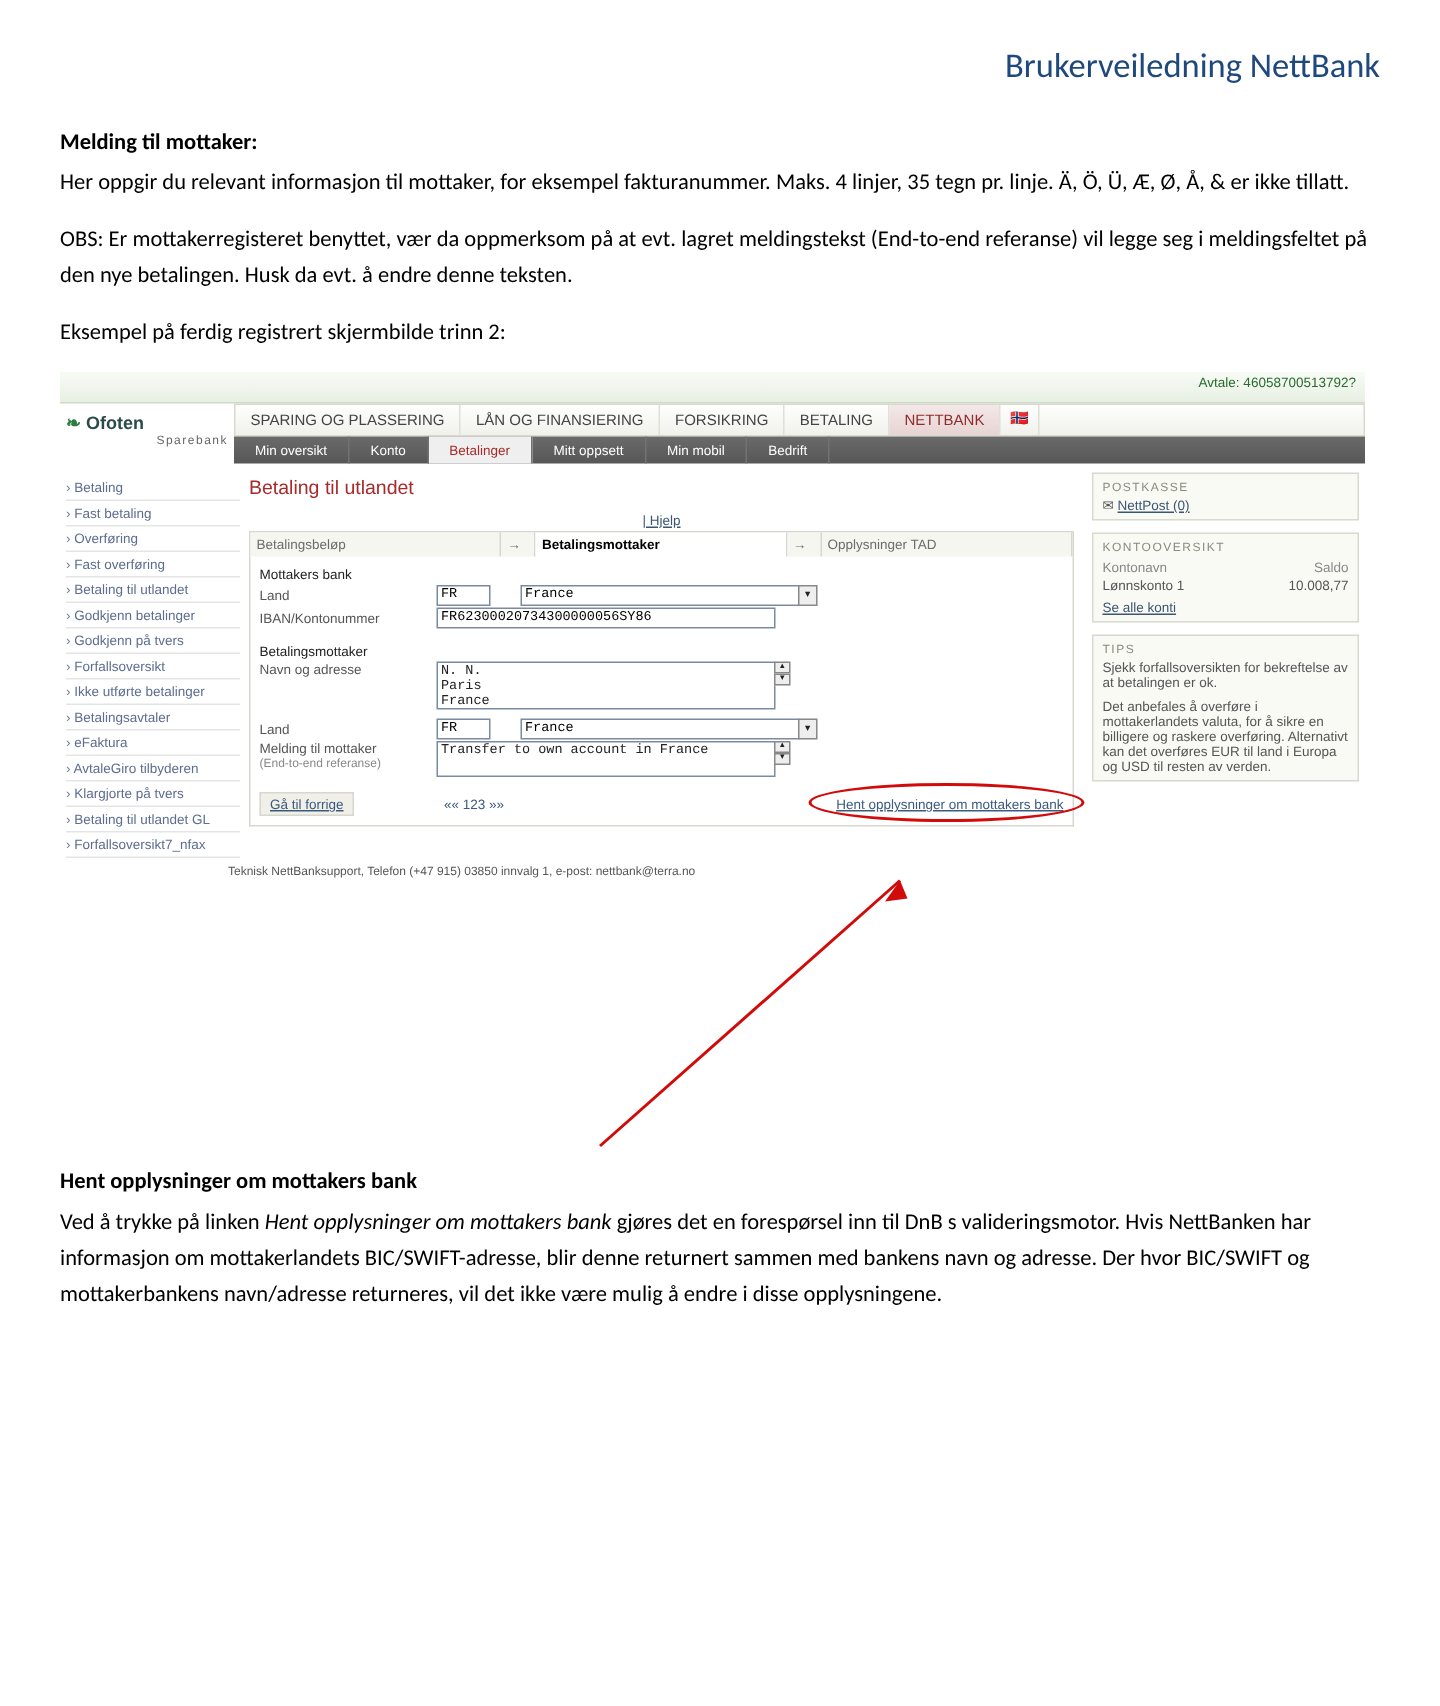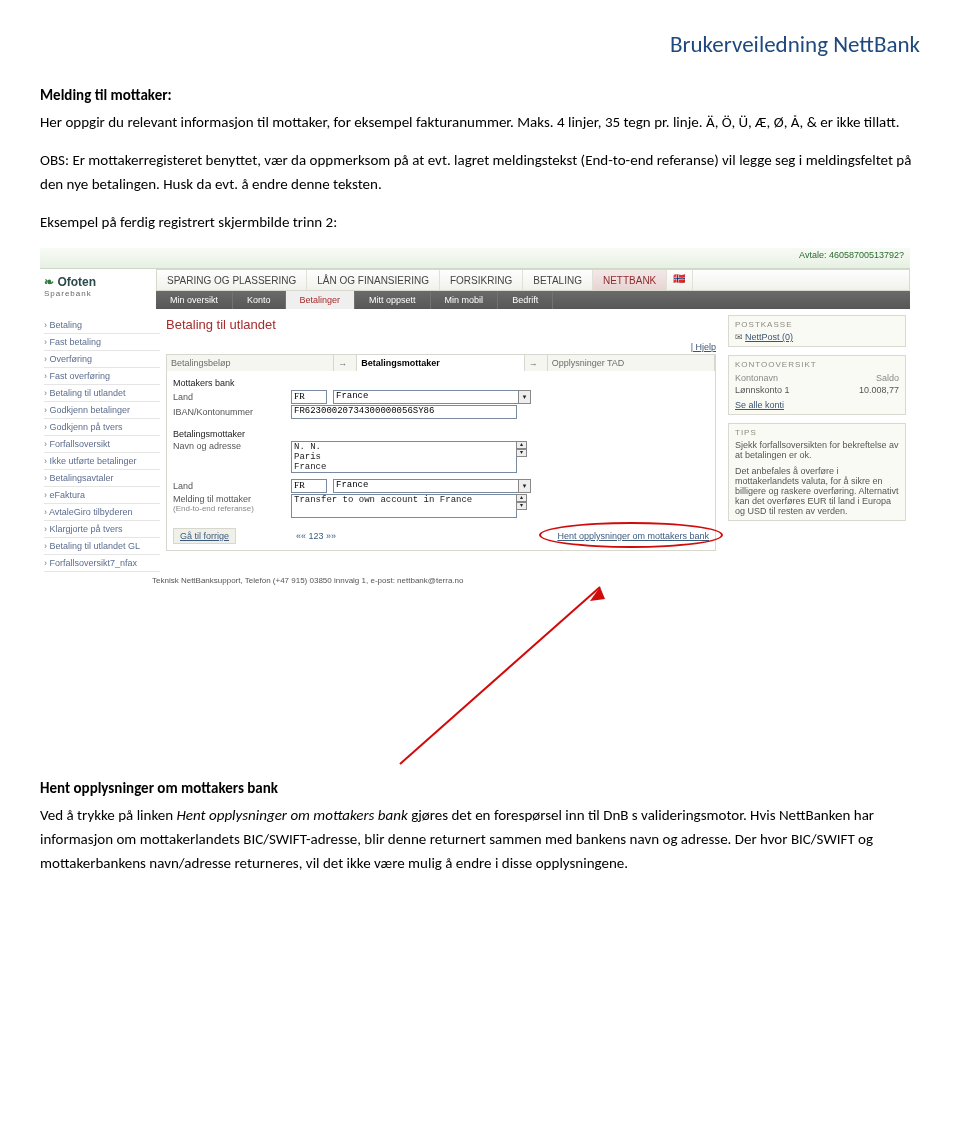--- a/index.html
+++ b/index.html
@@ -43,21 +43,21 @@
     background: linear-gradient(#f7fbf5,#e7f0e3);
     border-bottom: 1px solid #cfd9c8;
     text-align: right;
     font-size: 9px;
     color: #2a6a2e;
     padding: 2px 6px 0 0;
   }
   .shot-body { display: flex; }
   .logo-col { width: 108px; padding: 6px 4px 0 4px; }
   .logo { font-weight: bold; font-size: 12px; color: #2b4b4a; }
-  .logo .sub { font-size: 8px; color: #666; display: block; font-weight: normal; letter-spacing: 1px; }
+  .logo .sub { font-size: 8px; color: #666; display: block; font-weight: normal; letter-spacing: 1px; text-align: right; }
   .main-col { flex: 1; }
   .nav-main {
     display: flex;
     background: linear-gradient(#fefefe,#f1f1ec);
     border: 1px solid #d8d8cc;
     font-size: 10px;
     text-align: center;
   }
   .nav-main > div {
     padding: 5px 10px 4px 10px;
@@ -98,21 +98,21 @@
   }
   .center-col {
     flex: 1;
     padding: 6px 6px 0 6px;
   }
   .page-title {
     color: #a82a2a;
     font-size: 13px;
     margin: 2px 0 10px 0;
   }
-  .help-row { text-align: right; font-size: 9px; color: #3b5574; text-decoration: underline; margin-bottom: 2px; }
+  .help-row { text-align: center; font-size: 9px; color: #3b5574; text-decoration: underline; margin-bottom: 2px; }
   .step-tabs { display: flex; border: 1px solid #d7d7cf; border-bottom: none; }
   .step-tabs > div {
     flex: 1;
     padding: 3px 4px;
     font-size: 9px;
     color: #6c6c6c;
     text-align: left;
     border-right: 1px solid #d7d7cf;
     background: #f6f6f0;
   }
@@ -140,21 +140,21 @@
   .form-label .subfl { font-size: 8px; color: #888; display:block; }
   .form-input {
     border: 1px solid #7a8aa0;
     background: #fff;
     height: 12px;
     padding: 0 2px;
     font-family: "Courier New", monospace;
     font-size: 9px;
     color: #000;
   }
-  .w-code { width: 30px; margin-right: 6px; font-family: Liberation Serif, serif; }
+  .w-code { width: 30px; margin-right: 20px; }
   .w-country { width: 180px; }
   .w-iban { width: 220px; }
   .textarea {
     border: 1px solid #7a8aa0;
     background: #fff;
     width: 220px;
     height: 30px;
     padding: 0 2px;
     font-family: "Courier New", monospace;
     font-size: 9px;

